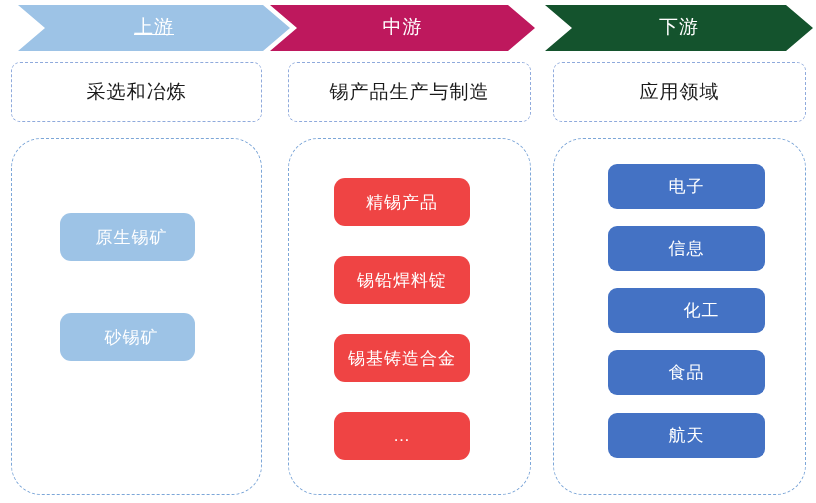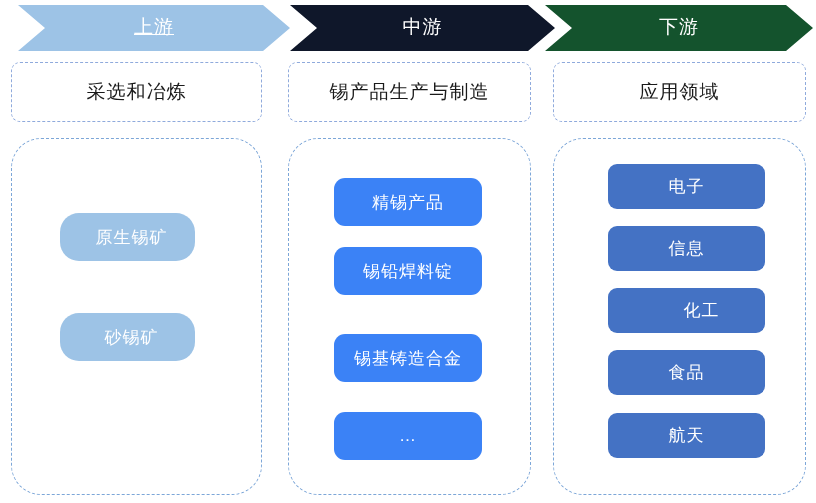--- a/index.html
+++ b/index.html
@@ -17,21 +17,21 @@
   .chev{
     position:absolute;top:0;height:46px;
     display:flex;align-items:center;justify-content:center;
     color:#ffffff;font-size:19px;letter-spacing:1px;
     box-sizing:border-box;
   }
   .chev span{position:relative;top:-1px;}
 
   .chev-1{left:18px;width:272px;background:#9DC3E6;
     clip-path:polygon(0 0, 245px 0, 272px 50%, 245px 100%, 0 100%, 27px 50%);text-decoration:underline;}
-  .chev-2{left:290px;width:265px;background:#0f172a;
+  .chev-2{left:270px;width:265px;background:#be185d;
     clip-path:polygon(0 0, 238px 0, 265px 50%, 238px 100%, 0 100%, 27px 50%);}
   .chev-3{left:545px;width:268px;background:#14532d;
     clip-path:polygon(0 0, 241px 0, 268px 50%, 241px 100%, 0 100%, 27px 50%);}
 
   
   .stage-label{
     position:absolute;top:62px;height:60px;
     border:1.6px dashed #8FAADC;
     border-radius:9px;
     display:flex;align-items:center;justify-content:center;
@@ -55,28 +55,28 @@
 
   
   .chip{
     position:absolute;
     display:flex;align-items:center;justify-content:center;
     color:#ffffff;letter-spacing:1px;
     border-radius:10px;
     box-sizing:border-box;
   }
   
-  .chip-up{background:#9DC3E6;font-size:17px;width:135px;height:48px;left:60px;border-radius:19px;padding-left:8px;}
+  .chip-up{background:#9DC3E6;font-size:17px;width:135px;height:48px;left:60px;border-radius:11px;padding-left:8px;}
   .chip-up.u0{top:213px;}
   .chip-up.u1{top:313px;}
 
   
-  .chip-mid{background:#3b82f6;font-size:17px;width:148px;height:48px;left:334px;border-radius:11px;}
+  .chip-mid{background:#ef4444;font-size:17px;width:136px;height:48px;left:334px;border-radius:11px;}
   .chip-mid.m0{top:178px;}
-  .chip-mid.m1{top:247px;text-align:center;}
+  .chip-mid.m1{top:256px;text-align:center;}
   .chip-mid.m2{top:334px;}
   .chip-mid.m3{top:412px;}
 
   
   .chip-down{background:#4472C4;font-size:17px;width:157px;height:45px;left:608px;border-radius:9px;}
   .chip-down.d0{top:164px;}
   .chip-down.d1{top:226px;}
   .chip-down.d2{top:288px;padding-left:30px;}
   .chip-down.d3{top:350px;}
   .chip-down.d4{top:413px;}

